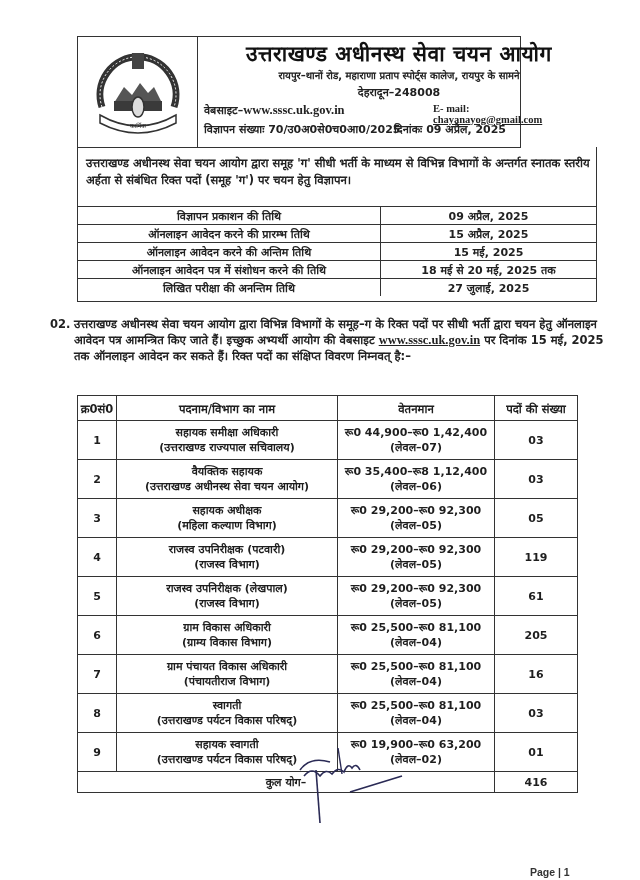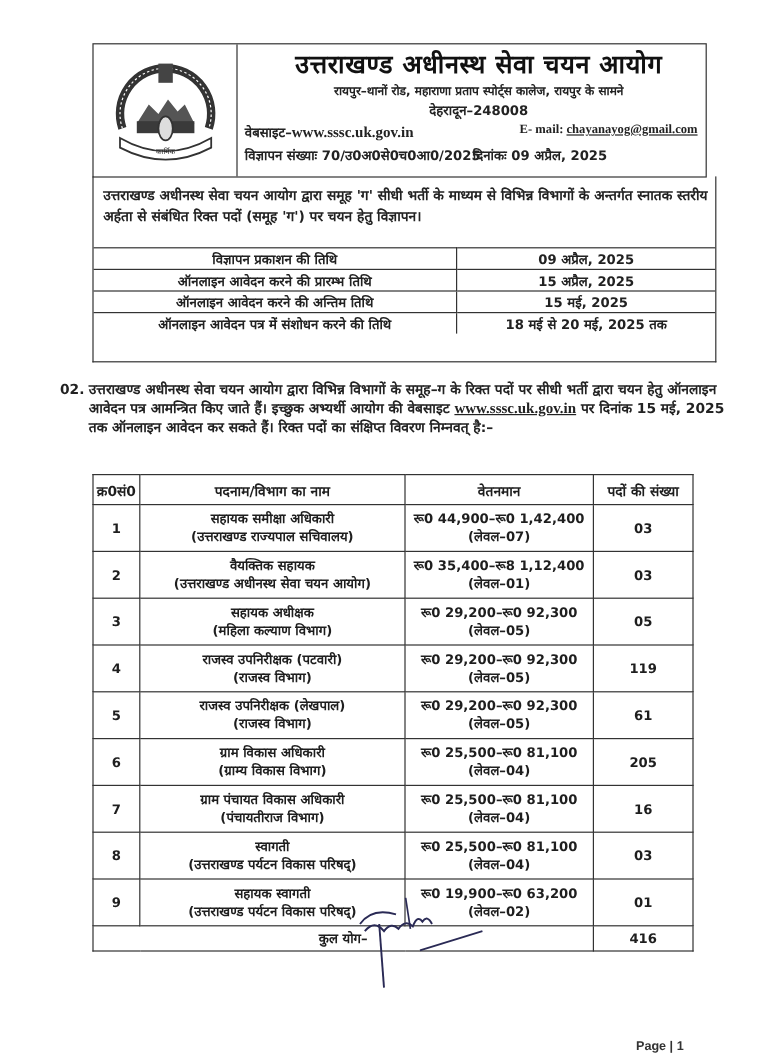--- a/index.html
+++ b/index.html
@@ -2,21 +2,21 @@
 <html><head>
 <meta charset="utf-8">
 <style>
   html, body { margin:0; padding:0; }
   body {
     width:640px; height:880px; background:#ffffff; position:relative; overflow:hidden;
     font-family:"DejaVu Sans", "Liberation Sans", sans-serif; color:#1a1a1a;
   }
   .abs { position:absolute; }
   
-  #hdr { left:77px; top:36px; width:512px; height:112px; border:1.5px solid #333; box-sizing:border-box; }
+  #hdr { left:77px; top:36px; width:444px; height:112px; border:1.5px solid #333; box-sizing:border-box; }
   #hdr .logo-cell { position:absolute; left:0; top:0; width:119px; height:100%; border-right:1.5px solid #333; }
   #hdr .logo { position:absolute; left:14px; top:8px; width:92px; height:92px; }
   #hdr .title { position:absolute; left:126px; top:2px; width:390px; text-align:center; font-size:21px; font-weight:bold; letter-spacing:0.5px; color:#111; }
   #hdr .addr { position:absolute; left:126px; top:31px; width:390px; text-align:center; font-size:10px; font-weight:bold; color:#222; }
   #hdr .city { position:absolute; left:126px; top:47px; width:390px; text-align:center; font-size:11px; font-weight:bold; color:#222; }
   #hdr .web { position:absolute; left:126px; top:65px; font-size:11px; font-weight:bold; color:#222; }
   #hdr .web b { font-family:"Liberation Serif", serif; font-size:12.5px; }
   #hdr .mail { position:absolute; left:355px; top:66px; font-size:10.5px; font-weight:bold; color:#222; font-family:"Liberation Serif", serif; }
   #hdr .mail u { color:#222; }
   #hdr .advno { position:absolute; left:126px; top:84px; font-size:11px; font-weight:bold; color:#222; }
@@ -92,20 +92,24 @@
                   <td>15 अप्रैल, 2025</td>
         </tr>
         <tr>
           <td class="c1">ऑनलाइन आवेदन करने की अन्तिम तिथि</td>
                   <td>15 मई, 2025</td>
         </tr>
         <tr>
           <td class="c1">ऑनलाइन आवेदन पत्र में संशोधन करने की तिथि</td>
                   <td>18 मई से 20 मई, 2025 तक</td>
         </tr>
+        <tr>
+          <td class="c1">लिखित परीक्षा की अनन्तिम तिथि</td>
+                  <td>27 जुलाई, 2025</td>
+        </tr>
       </tbody>
   </table>
 </div>
 
 <div id="para" class="abs">
   <span class="num">02.</span>
   <span class="txt"><span>उत्तराखण्ड अधीनस्थ सेवा चयन आयोग द्वारा विभिन्न विभागों के समूह–ग के रिक्त पदों पर सीधी भर्ती द्वारा चयन हेतु ऑनलाइन आवेदन पत्र आमन्त्रित किए जाते हैं। इच्छुक अभ्यर्थी आयोग की वेबसाइट </span><span class="lnk">www.sssc.uk.gov.in</span><span> पर दिनांक 15 मई, 2025 तक ऑनलाइन आवेदन कर सकते हैं। रिक्त पदों का संक्षिप्त विवरण निम्नवत् है:–</span></span>
 </div>
 
 <table id="posts" class="abs">
@@ -131,21 +135,21 @@
     <td class="c-cnt">03</td>
       </tr>
       <tr>
     <td class="c-sn">2</td>
     <td class="c-name">
           <div>वैयक्तिक सहायक</div>
           <div>(उत्तराखण्ड अधीनस्थ सेवा चयन आयोग)</div>
         </td>
     <td class="c-pay">
           <div>रू0 35,400–रू8 1,12,400</div>
-          <div>(लेवल–01)</div>
+          <div>(लेवल–06)</div>
         </td>
     <td class="c-cnt">03</td>
       </tr>
       <tr>
     <td class="c-sn">3</td>
     <td class="c-name">
           <div>सहायक अधीक्षक</div>
           <div>(महिला कल्याण विभाग)</div>
         </td>
     <td class="c-pay">

